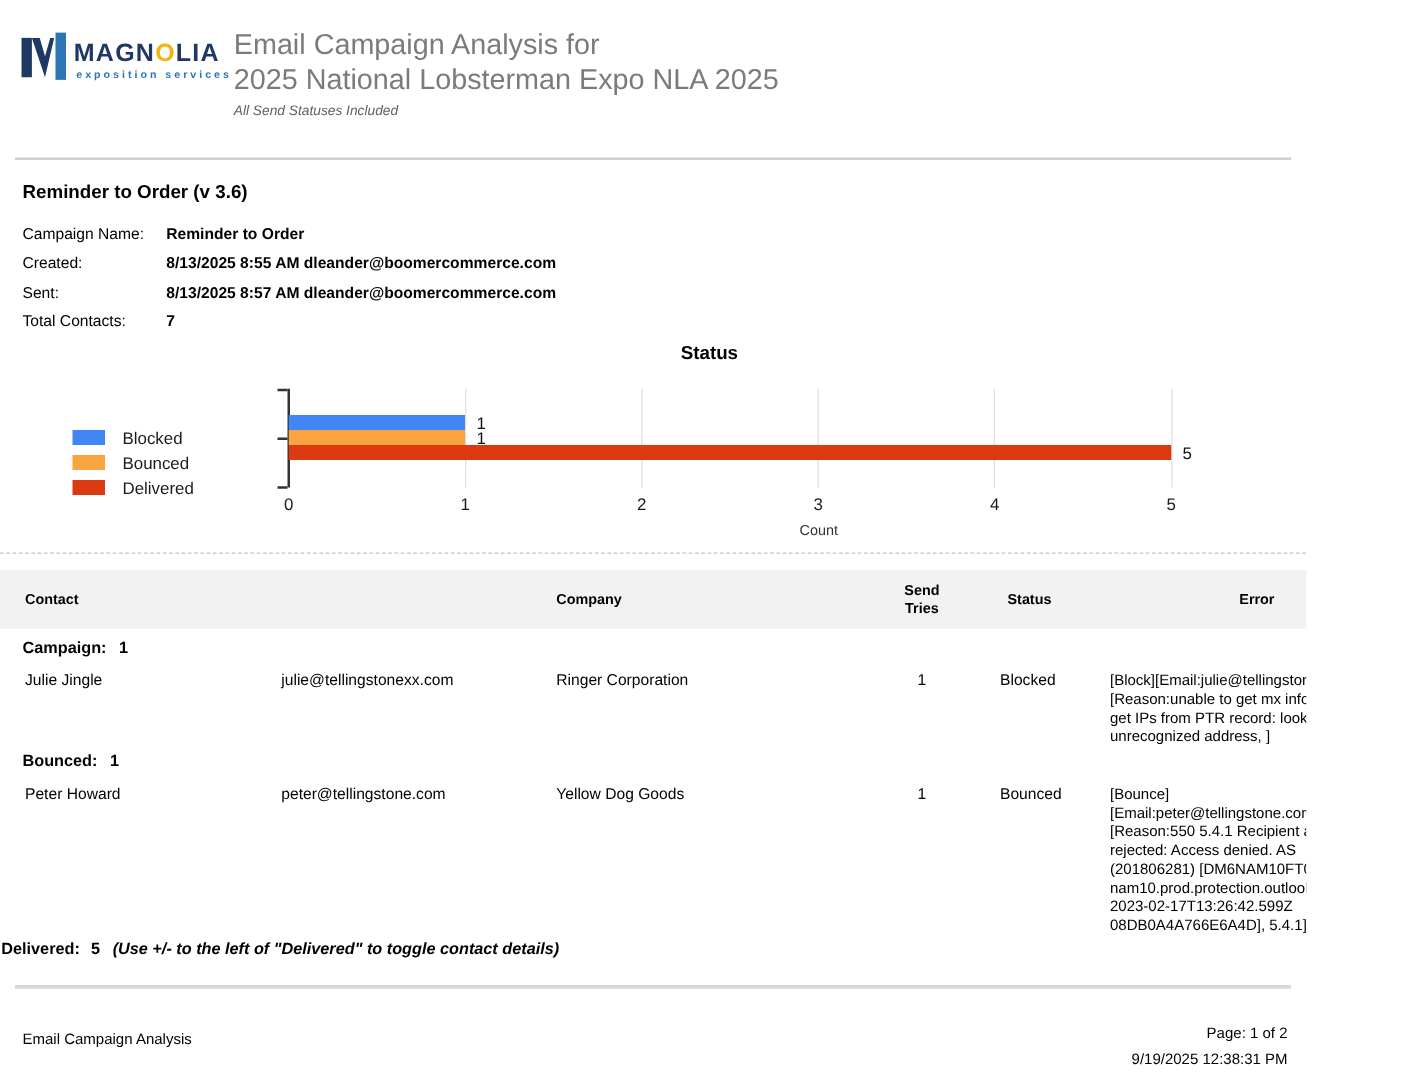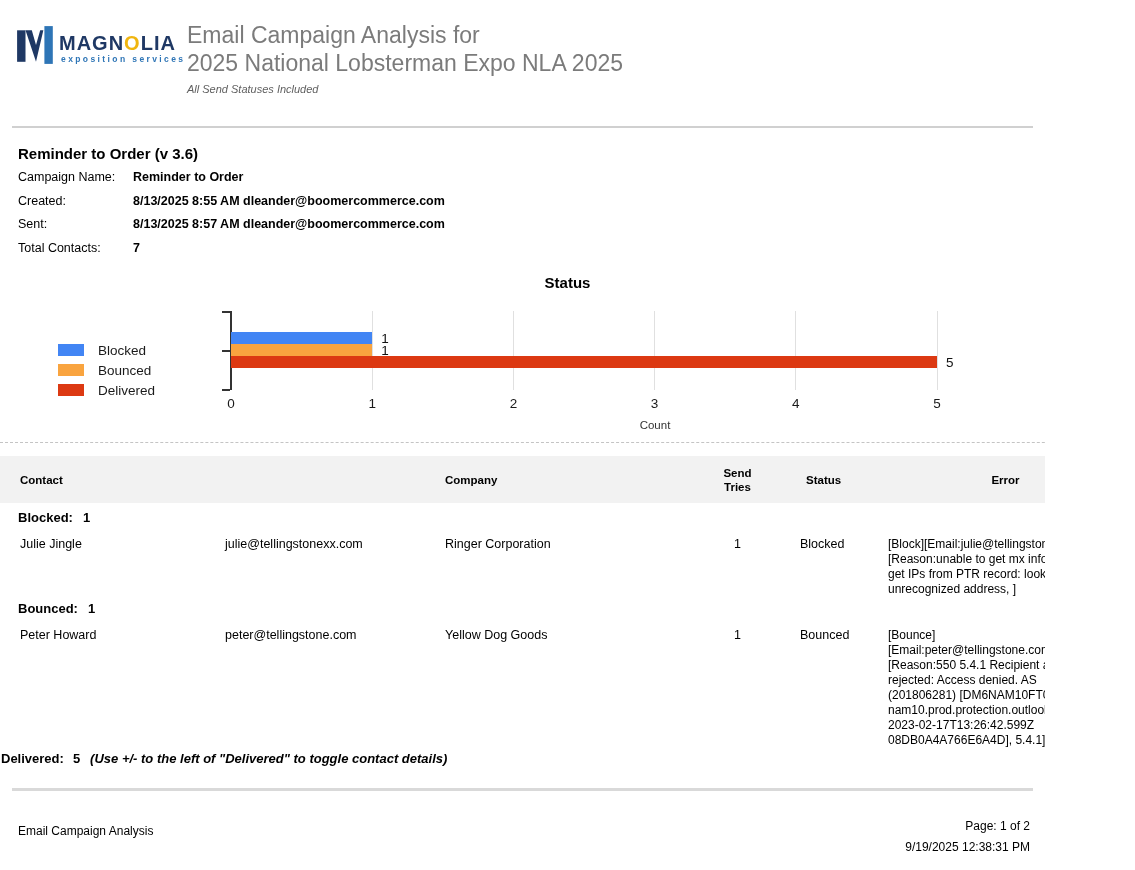--- a/index.html
+++ b/index.html
@@ -16,21 +16,21 @@
   .logo-name .gold { color:#F0B50F; }
   .logo-tagline { position:absolute; left:44px; top:32px; font-size:8.5px; font-weight:bold;
                   letter-spacing:2.4px; color:#2E75B6; white-space:nowrap; }
   .title-block { position:absolute; left:187px; top:21px; }
   .title-line { font-size:23px; line-height:28px; color:#7b7b7b; white-space:nowrap; }
   .subtitle { margin-top:6px; font-size:11px; font-style:italic; color:#5f5f5f; }
   .rule-top { position:absolute; left:12px; right:12px; top:126px; height:2px; background:#d0d0d0; }
   
   .section-title { position:absolute; left:18px; top:145px; font-size:15px; font-weight:bold; }
   .campaign-fields { position:absolute; left:18px; top:170px; display:flex; flex-direction:column; }
-  .info-row { height:23.6px; display:flex; align-items:flex-start; font-size:12.5px; }
+  .info-row { height:23.6px; display:flex; align-items:flex-end; font-size:12.5px; }
   .info-label { width:115px; color:#000; }
   .info-value { font-weight:bold; white-space:nowrap; }
   
   .chart-title { position:absolute; left:0; top:274px; width:1135px; text-align:center;
                  font-size:15px; font-weight:bold; }
   #chart-legend { position:absolute; left:58px; top:340px; }
   .legend-row { display:flex; align-items:center; height:20px; }
   .legend-swatch { width:26px; height:12px; margin-right:14px; background:#999; }
   .legend-label { font-size:13.5px; color:#1a1a1a; }
   #chart-plot { position:absolute; left:0; top:300px; width:1135px; height:140px; }
@@ -162,21 +162,21 @@
   <div class="thead">
     <div class="th th-contact">Contact</div>
     <div class="th th-company">Company</div>
     <div class="th th-tries">Send
 Tries</div>
     <div class="th th-status">Status</div>
     <div class="th th-error">Error</div>
   </div>
 
   <div class="group-heading" style="top:510px;">
-    <span>Blocked:</span><span class="count">1</span>
+    <span>Campaign:</span><span class="count">1</span>
   </div>
   <div class="trow" style="top:537px;">
     <div class="cell cell-name">Julie Jingle</div>
     <div class="cell cell-email">julie@tellingstonexx.com</div>
     <div class="cell cell-company">Ringer Corporation</div>
     <div class="cell cell-tries">1</div>
     <div class="cell cell-status">Blocked</div>
     <div class="cell cell-error">[Block][Email:julie@tellingstonexx.com]
 [Reason:unable to get mx info: failed to
 get IPs from PTR record: lookup &lt;nil&gt;:

